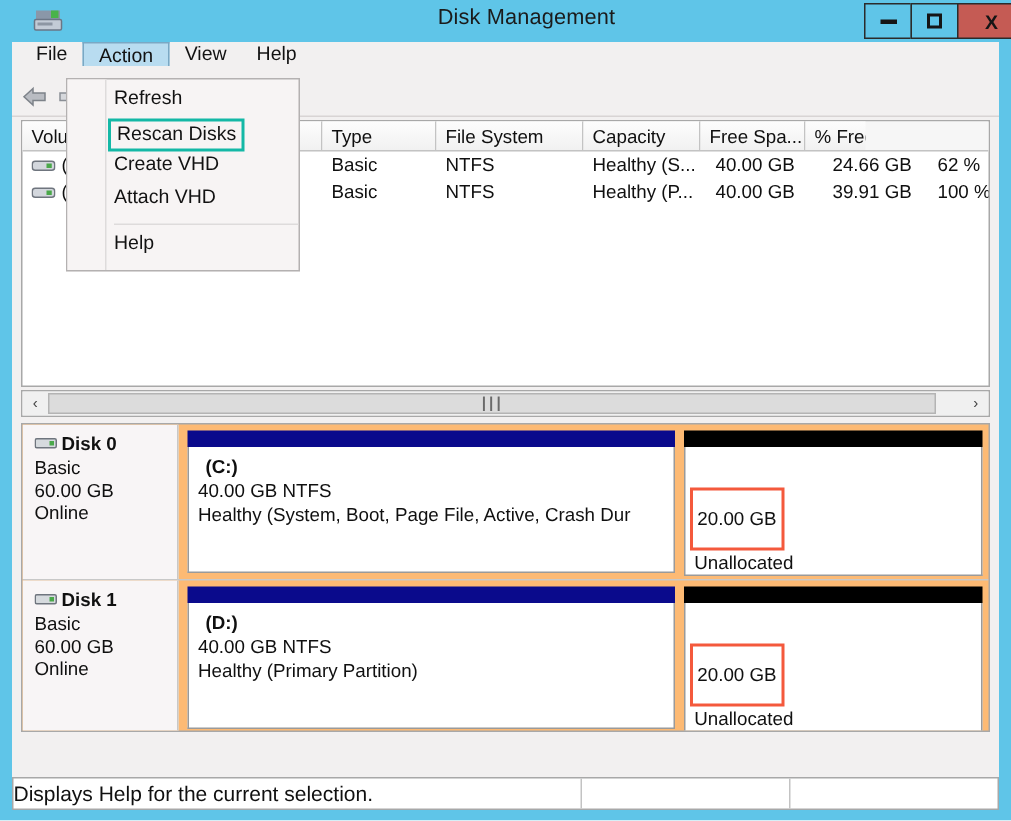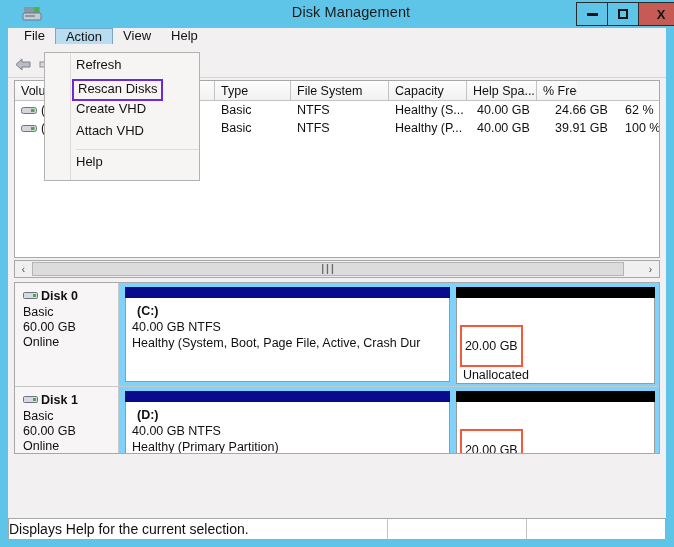--- a/index.html
+++ b/index.html
@@ -212,22 +212,22 @@
     font-size: 14px;
     color: #6a6a6a;
     letter-spacing: 1px;
     text-align: center;
   }
 
   
   .diskview {
     position: absolute;
     left: 6px; top: 254px;
-    width: 646px; height: 172px;
-    background: #7dd3fc;
+    width: 646px; height: 206px;
+    background: #fdba74;
     border: 1px solid #a8a8a8;
     box-sizing: border-box;
     overflow: hidden;
   }
   .disk-row {
     display: flex;
     height: 104px;
     border-bottom: 1px solid #c8c8c8;
     box-sizing: border-box;
   }
@@ -375,21 +375,21 @@
   .dd-item {
     position: relative;
     height: 22px;
     display: flex;
     padding-left: 31px;
     font-size: 13px;
     color: #121212;
     z-index: 2;
   }
   .dd-item.marked .dd-label {
-    border: 2px solid #6d28d9;
+    border: 2px solid #14b8a6;
     padding: 0 4px;
     margin-left: -4px;
     line-height: 16px;
   }
   .dd-sep {
     position: relative;
     height: 1px;
     background: #dedbdb;
     margin: 4px 0 4px 31px;
     z-index: 2;
@@ -437,21 +437,21 @@
       </svg>
     </div>
 
     <div class="listview">
       <div class="lv-header">
         <div class="lv-th" style="width:120px">Volume</div>
         <div class="lv-th" style="width:80px">Layout</div>
         <div class="lv-th" style="width:76px">Type</div>
         <div class="lv-th" style="width:98px">File System</div>
         <div class="lv-th" style="width:78px">Capacity</div>
-        <div class="lv-th" style="width:70px">Help Spa...</div>
+        <div class="lv-th" style="width:70px">Free Spa...</div>
         <div class="lv-th" style="width:40px;border-right:none">% Free</div>
       </div>
 
       <div class="lv-row">
         <div class="lv-td" style="width:120px">
           <svg class="vol-icon" viewBox="0 0 16 11">
             <rect x="0.5" y="2.5" width="15" height="6" rx="2" fill="#d3d7dd" stroke="#6f757e"></rect>
             <rect x="10" y="4" width="3.5" height="3" fill="#4aa84a"></rect>
           </svg>
           <span>(C:)</span>

